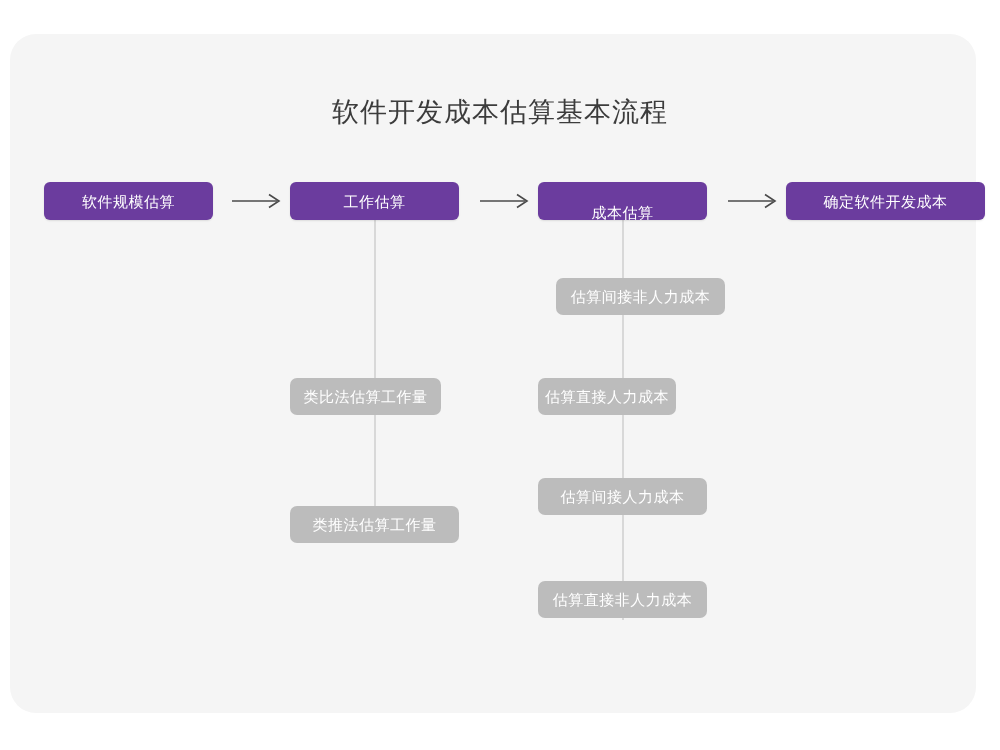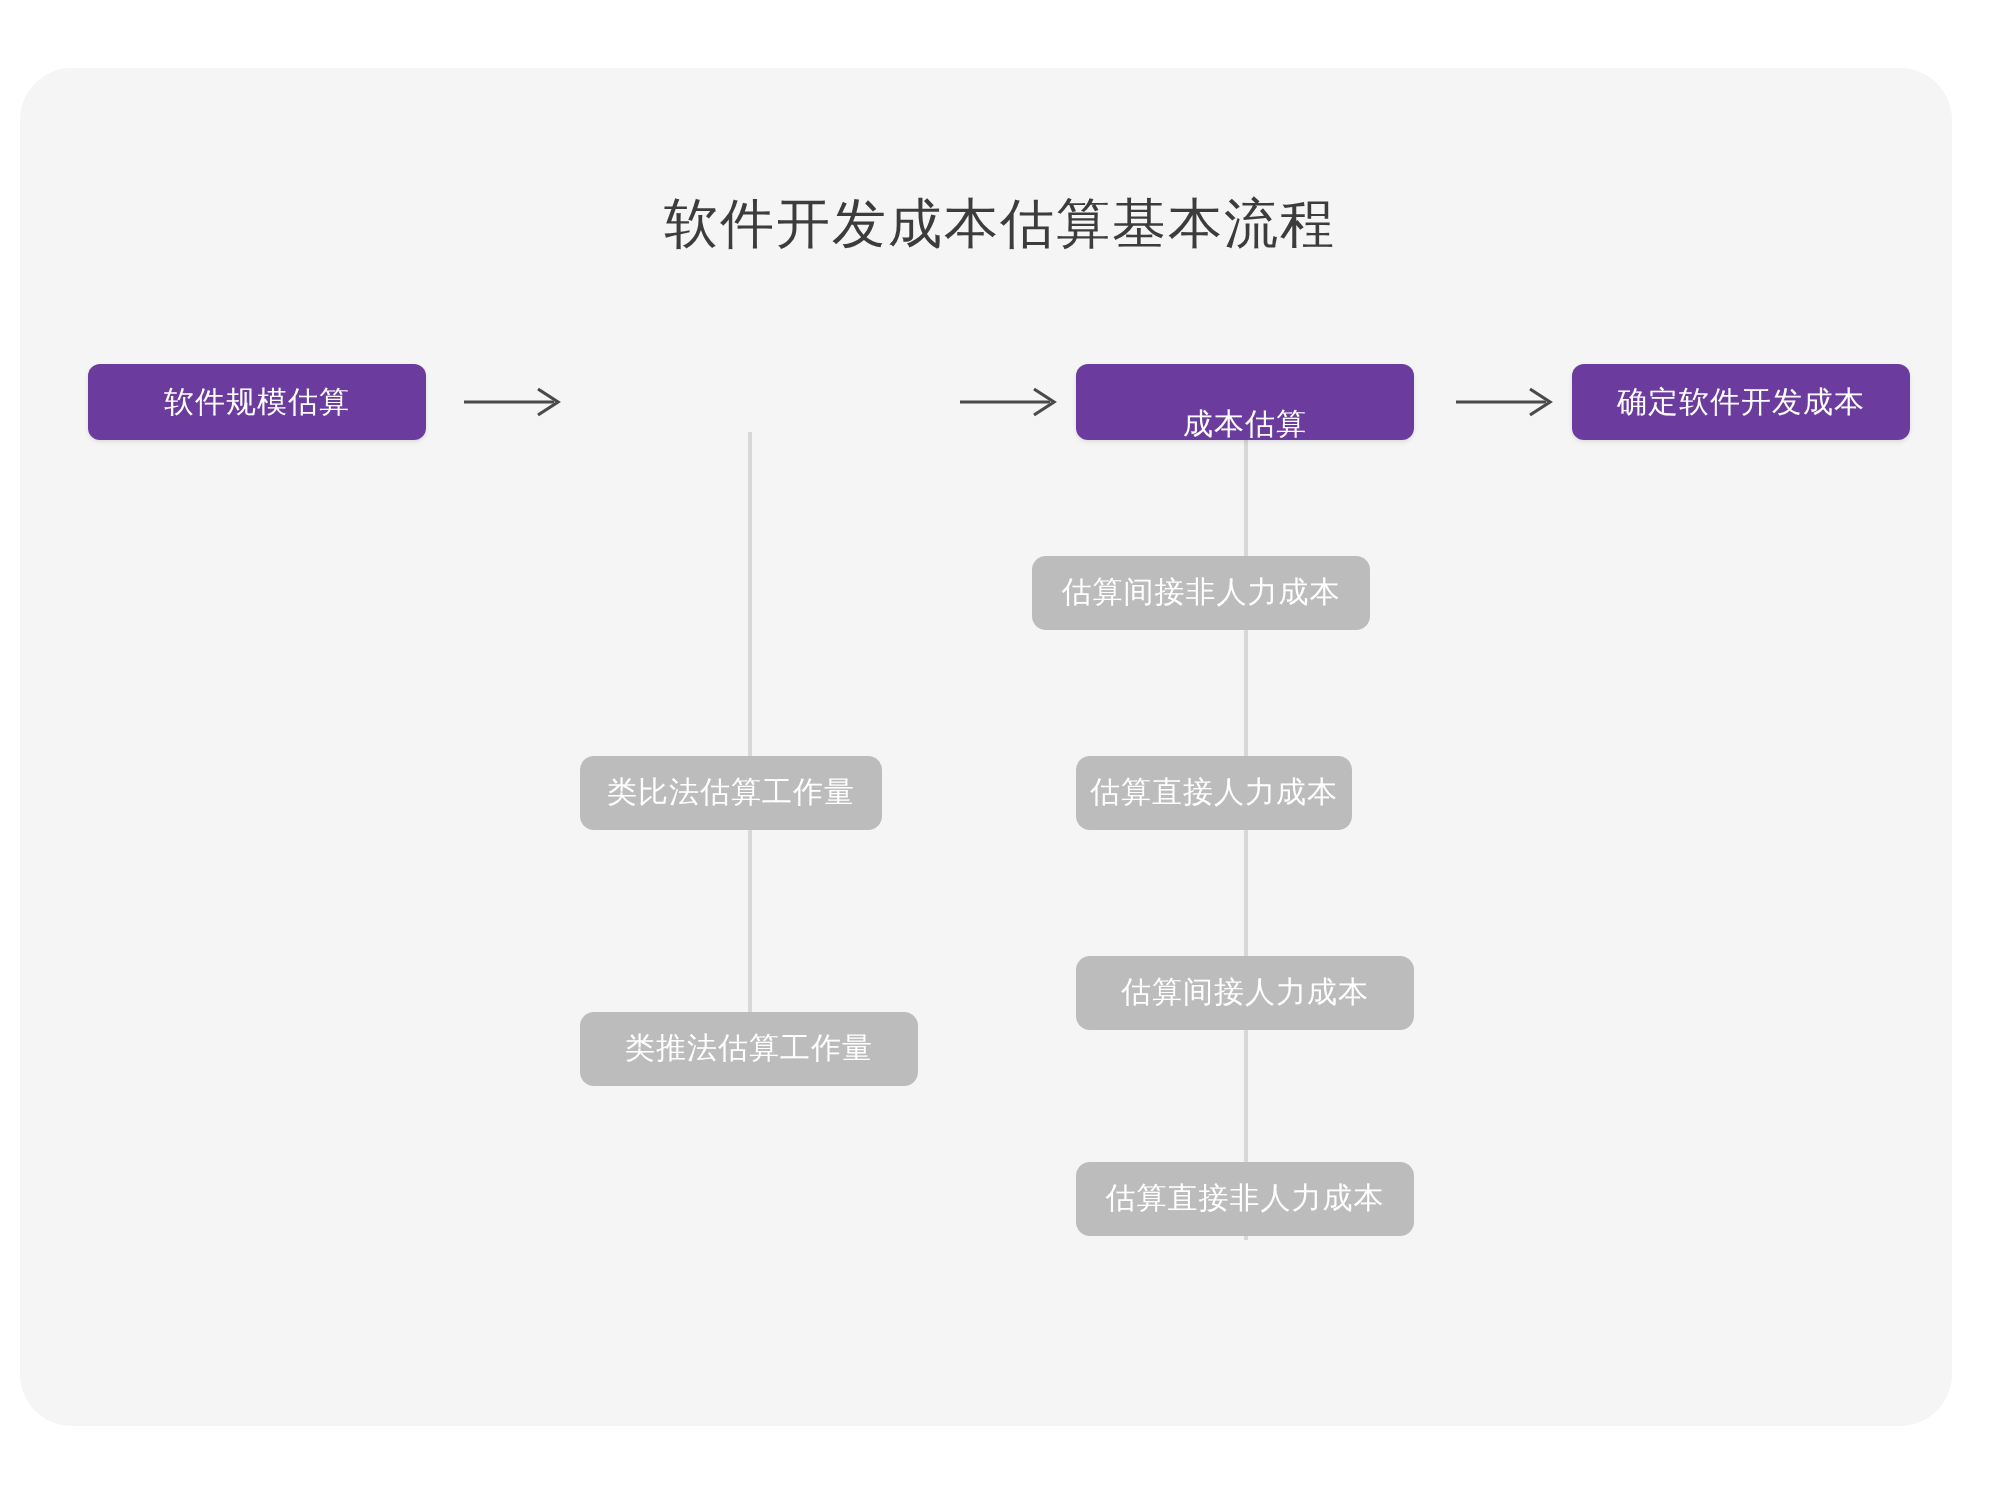--- a/index.html
+++ b/index.html
@@ -107,53 +107,56 @@
     <span>软件规模估算</span>
   </div>
 
   <div class="arrow" style="left:226px; top:186px; width:62px;">
     <svg width="52" height="16" viewBox="0 0 52 16" aria-hidden="true">
       <line x1="1" y1="8" x2="46" y2="8" stroke="#4a4a4a" stroke-width="1.6"></line>
       <polyline points="38,1.5 48,8 38,14.5" fill="none" stroke="#4a4a4a" stroke-width="1.6"></polyline>
     </svg>
   </div>
 
+  <div class="node primary" style="left:290px; top:182px; width:169px;">
+    <span>工作估算</span>
+  </div>
 
   <div class="arrow" style="left:474px; top:186px; width:62px;">
     <svg width="52" height="16" viewBox="0 0 52 16" aria-hidden="true">
       <line x1="1" y1="8" x2="46" y2="8" stroke="#4a4a4a" stroke-width="1.6"></line>
       <polyline points="38,1.5 48,8 38,14.5" fill="none" stroke="#4a4a4a" stroke-width="1.6"></polyline>
     </svg>
   </div>
 
   <div class="node primary" style="left:538px; top:182px; width:169px;align-items:flex-end;">
     <span>成本估算</span>
   </div>
 
   <div class="arrow" style="left:722px; top:186px; width:62px;">
     <svg width="52" height="16" viewBox="0 0 52 16" aria-hidden="true">
       <line x1="1" y1="8" x2="46" y2="8" stroke="#4a4a4a" stroke-width="1.6"></line>
       <polyline points="38,1.5 48,8 38,14.5" fill="none" stroke="#4a4a4a" stroke-width="1.6"></polyline>
     </svg>
   </div>
 
-  <div class="node primary" style="left:786px; top:182px; width:169px;">
+  <div class="node primary" style="left:786px; top:182px; width:199px;">
     <span>确定软件开发成本</span>
   </div>
 
 
   <div class="node sub" style="left:290px; top:378px; width:151px;">
     <span>类比法估算工作量</span>
   </div>
 
   <div class="node sub" style="left:290px; top:478px; width:169px;margin-top:28px;">
     <span>类推法估算工作量</span>
   </div>
 
-  <div class="node sub" style="left:516px; top:278px; width:169px;">
+  <div class="node sub" style="left:556px; top:278px; width:169px;">
     <span>估算间接非人力成本</span>
   </div>
 
   <div class="node sub" style="left:538px; top:378px; width:138px;">
     <span>估算直接人力成本</span>
   </div>
 
   <div class="node sub" style="left:538px; top:478px; width:169px;">
     <span>估算间接人力成本</span>
   </div>

